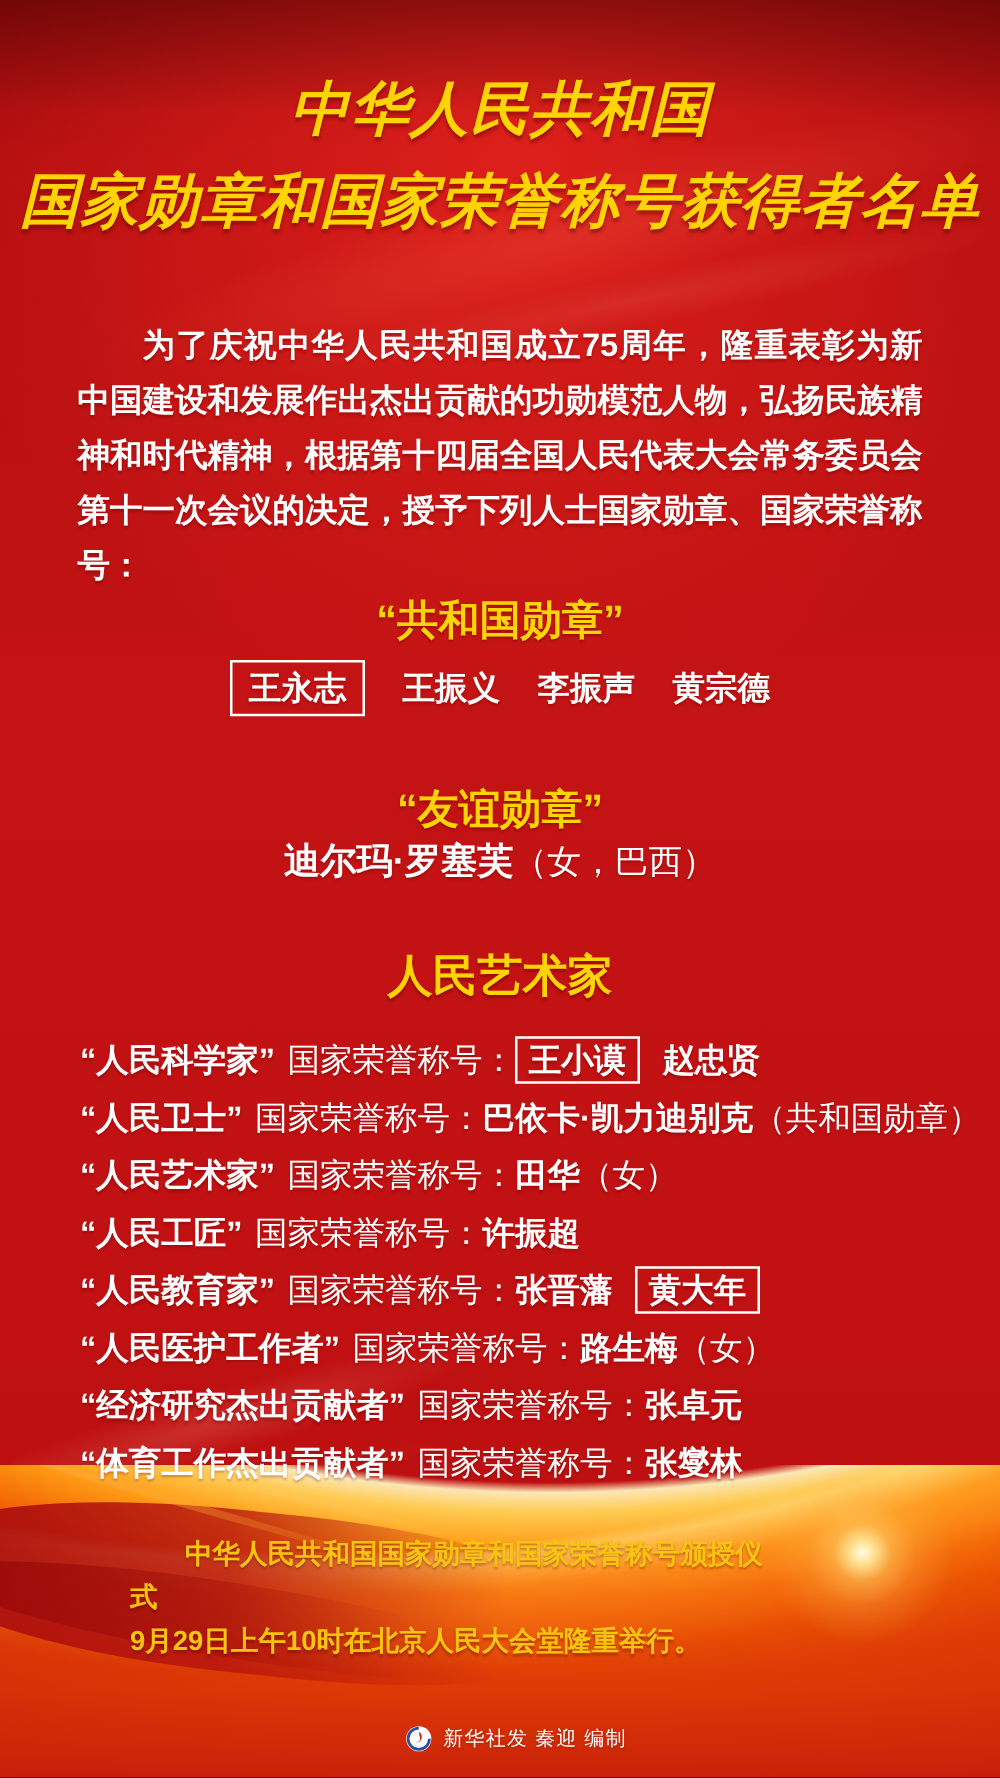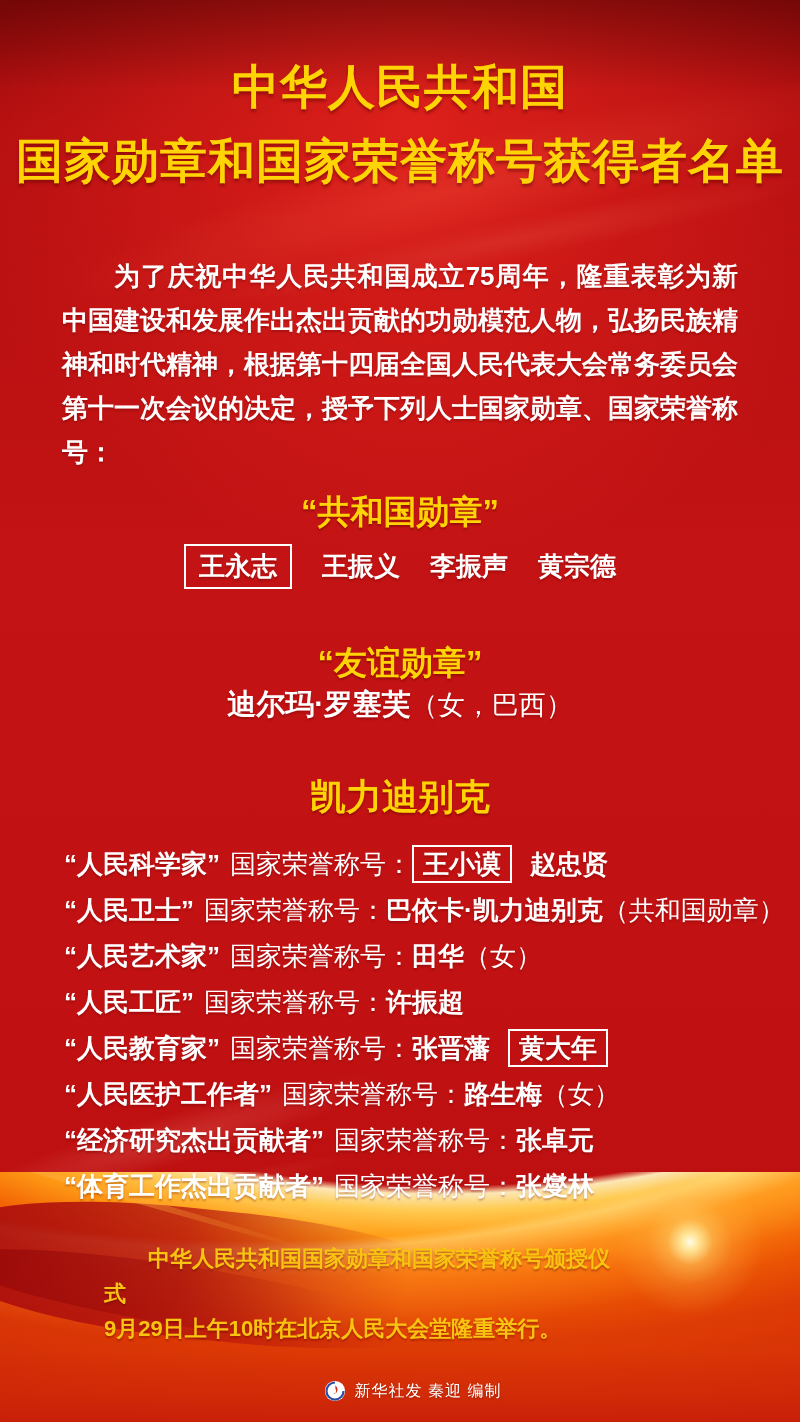--- a/index.html
+++ b/index.html
@@ -49,27 +49,27 @@
   .ba-line2{position:absolute;left:-40px;top:26px;width:360px;height:6px;border-radius:50%;
     transform:rotate(16deg);
     background:linear-gradient(90deg, rgba(255,170,60,.8), rgba(255,170,60,0));}
   .ba-sun{position:absolute;left:560px;top:-30px;width:260px;height:200px;
     background:radial-gradient(circle at 50% 50%, #fffbe6 0%, rgba(255,235,160,.95) 5%,
       rgba(255,205,100,.55) 14%, rgba(255,180,70,.28) 26%, rgba(255,160,50,0) 45%);}
   .ba-bottomfill{position:absolute;left:0;bottom:0;width:100%;height:70px;
     background:linear-gradient(180deg, rgba(210,45,8,0), rgba(205,38,8,.55) 60%, rgba(198,28,9,.75) 100%);}
   
   .content{position:relative;z-index:3;}
-  .title-block{padding-top:56px;text-align:center;}
+  .title-block{padding-top:56px;text-align:center;font-style:italic;}
   .title-line{font-size:47px;font-weight:800;color:#ffd405;letter-spacing:1px;
     text-shadow:0 3px 3px rgba(90,0,0,.45);line-height:62px;}
   .title-line2{margin-top:12px;}
   .intro{width:676px;margin:62px auto 0;color:#ffffff;font-size:26px;font-weight:700;
     line-height:44px;text-align:justify;text-indent:2em;text-shadow:0 2px 2px rgba(90,0,0,.3);}
-  .sec-heading{margin-top:16px;text-align:center;font-size:33px;font-weight:800;color:#ffd405;
+  .sec-heading{text-align:center;font-size:33px;font-weight:800;color:#ffd405;
     text-shadow:0 2px 2px rgba(90,0,0,.4);line-height:44px;}
   .sec-heading.friendship{margin-top:52px;}
   .sec-heading.honors{margin-top:50px;font-size:36px;}
   .republic-names{margin-top:10px;display:flex;justify-content:center;align-items:center;gap:30px;
     color:#fff;font-size:26px;font-weight:800;text-shadow:0 2px 2px rgba(90,0,0,.3);}
   .boxed-name{border:2px solid #ffffff;padding:3px 13px;display:inline-block;}
   .friendship-name{text-align:center;color:#fff;font-size:29px;font-weight:800;
     text-shadow:0 2px 2px rgba(90,0,0,.3);}
   .friendship-name .note{font-weight:400;font-size:27px;}
   .honor-rows{margin-top:22px;padding-left:64px;}
@@ -115,21 +115,21 @@
       <span>王振义</span>
       <span>李振声</span>
       <span>黄宗德</span>
     </div>
 
     <div class="sec-heading friendship">“友谊勋章”</div>
     <div class="friendship-name">
       <span>迪尔玛·罗塞芙</span><span class="note">（女，巴西）</span>
     </div>
 
-    <div class="sec-heading honors">凯力迪别克</div>
+    <div class="sec-heading honors">人民艺术家</div>
     <div class="honor-rows">
 
       <div class="honor-row">
         <span class="h-title">“人民科学家”</span><span class="h-label">国家荣誉称号：</span><span class="h-name boxed">王小谟</span><span class="h-name gap-left">赵忠贤</span>
       </div>
 
       <div class="honor-row">
         <span class="h-title">“人民卫士”</span><span class="h-label">国家荣誉称号：</span><span class="h-name">巴依卡·凯力迪别克</span><span class="h-note">（共和国勋章）</span>
       </div>
 

